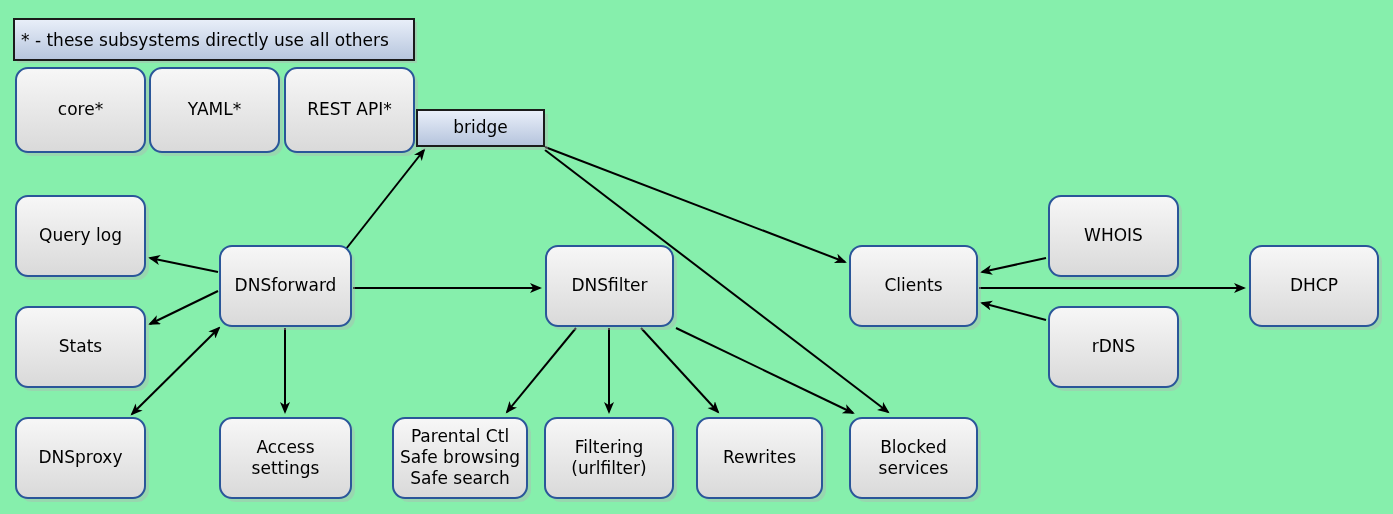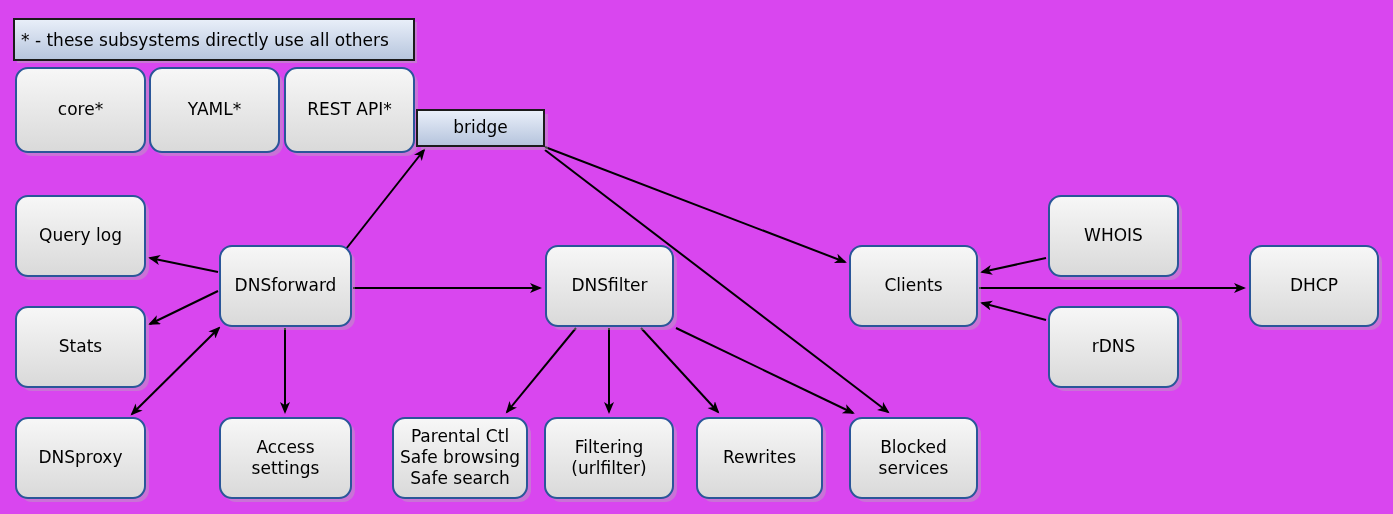--- a/index.html
+++ b/index.html
@@ -4,21 +4,21 @@
 <style>
   html, body {
     margin: 0;
     padding: 0;
     background: #ffffff;
   }
   #stage {
     position: relative;
     width: 1393px;
     height: 514px;
-    background: #d946ef;
+    background: #86efac;
     font-family: "DejaVu Sans", "Liberation Sans", sans-serif;
     overflow: hidden;
   }
   svg.layer {
     position: absolute;
     left: 0;
     top: 0;
     width: 1393px;
     height: 514px;
   }

